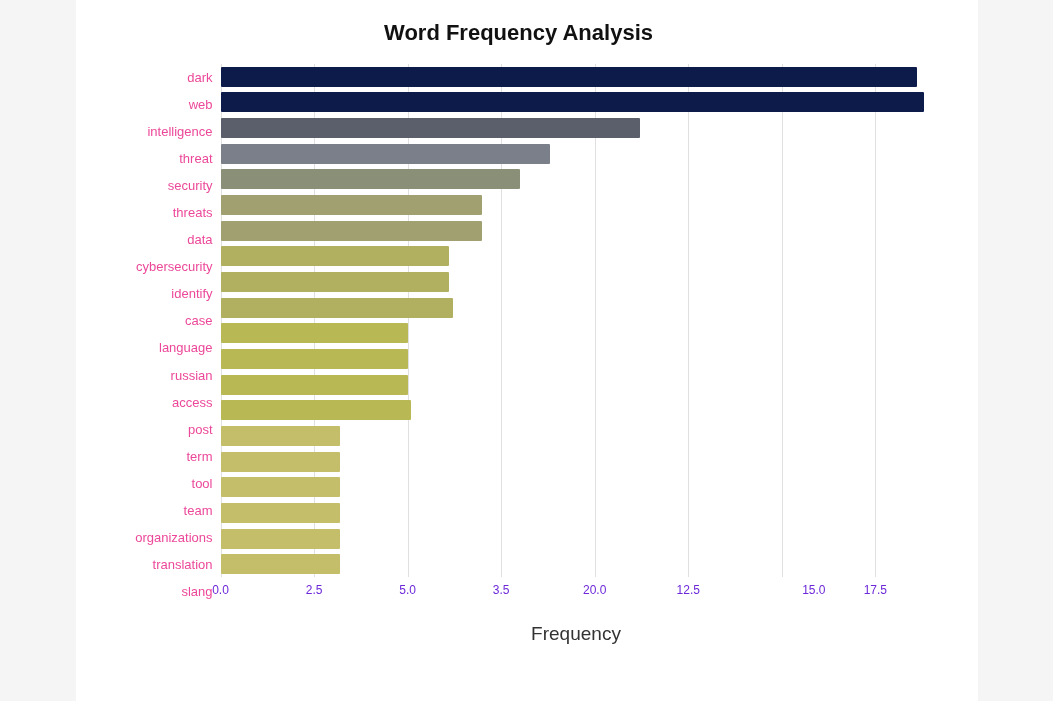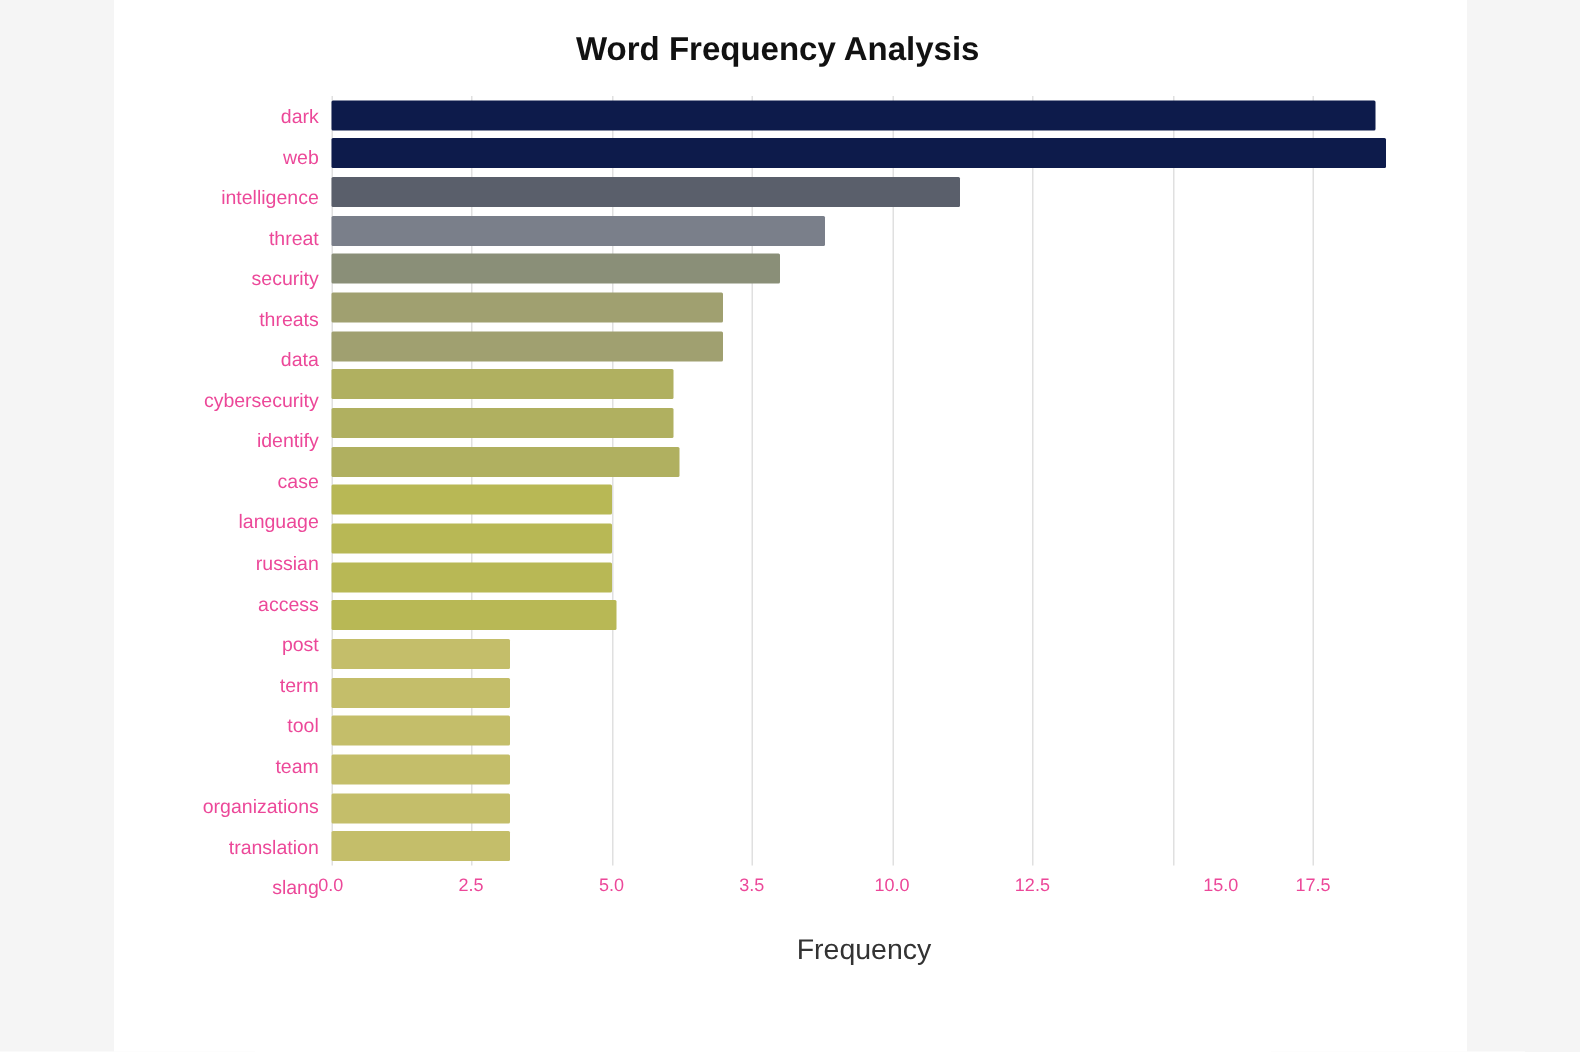--- a/index.html
+++ b/index.html
@@ -96,21 +96,21 @@
       bottom: 0;
       left: 0;
       right: 0;
       height: 28px;
       display: flex;
       flex-direction: row;
     }
     .x-label {
       position: absolute;
       font-size: 12px;
-      color: #ec4899;
+      color: #6d28d9;
       transform: translateX(-50%);
       bottom: 8px;
     }
     .x-axis-title {
       position: absolute;
       bottom: -40px;
       left: 50%;
       transform: translateX(-50%);
       font-size: 19px;
       color: #333;
@@ -215,21 +215,21 @@
           </div>
           <div class="bar-row">
             <div class="bar" style="width: 16.8421%; background: rgb(196, 190, 106);"></div>
           </div>
         </div>
       <div class="x-axis-labels" id="x-axis-labels">
           <div class="x-label" style="left: 0%;">0.0</div>
           <div class="x-label" style="left: 13.1579%;">2.5</div>
           <div class="x-label" style="left: 26.3158%;">5.0</div>
           <div class="x-label" style="left: 39.4737%;">3.5</div>
-          <div class="x-label" style="left: 52.6316%;">10.0</div>
+          <div class="x-label" style="left: 52.6316%;">20.0</div>
           <div class="x-label" style="left: 65.7895%;">12.5</div>
           <div class="x-label" style="left: 78.9474%; margin-left: 32px;">15.0</div>
           <div class="x-label" style="left: 92.1053%;">17.5</div>
         </div>
       <div class="x-axis-title">Frequency</div>
     </div>
   </div>
 </div>
 
 </body></html>

